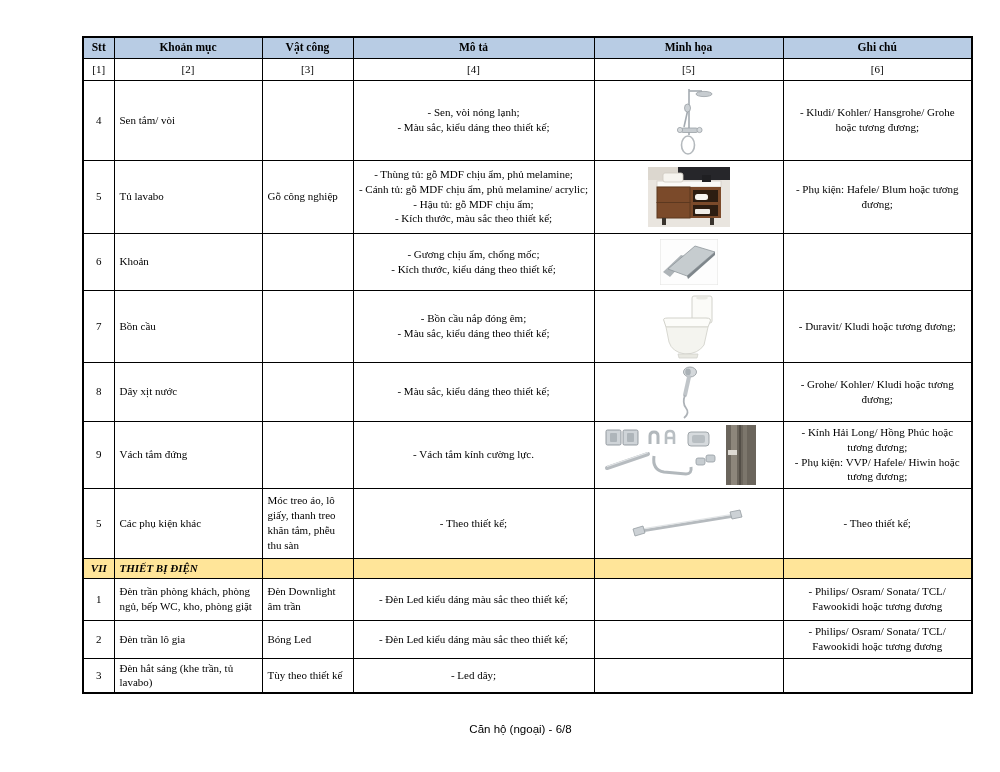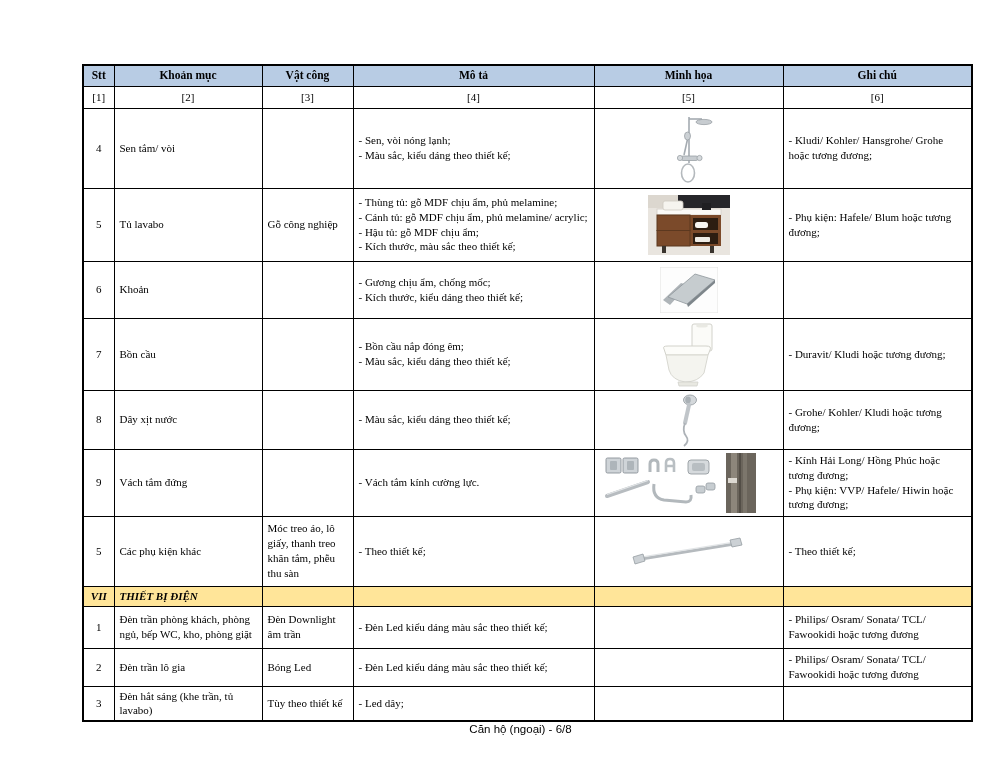--- a/index.html
+++ b/index.html
@@ -1,23 +1,23 @@
 <!DOCTYPE html>
 <html><head>
 <meta charset="utf-8">
 <style>
   html,body{margin:0;padding:0;background:#fff;}
   body{width:1000px;height:772px;position:relative;font-family:"Liberation Serif","DejaVu Serif",serif;color:#000;}
-  .sheet{position:absolute;left:82px;top:64px;}
+  .sheet{position:absolute;left:82px;top:36px;}
   table{border-collapse:collapse;table-layout:fixed;width:889px;border:2px solid #000;}
   td,th{border:1px solid #000;padding:2px 5px;vertical-align:middle;font-size:11px;line-height:1.35;overflow:hidden;}
   th{background:#b8cce4;font-weight:bold;text-align:center;font-size:11.5px;padding:2px 2px;}
   .idx td{text-align:center;height:17px;}
   .c-stt{text-align:center;}
-  .pre{white-space:pre-line;}
+  .pre{white-space:pre-line;text-align:center;}
   .c-ill{text-align:center;padding:2px;}
   .section-row td{background:#ffe599;font-weight:bold;font-style:italic;}
   .footer{position:absolute;left:76px;top:723px;width:889px;text-align:center;font-family:"Liberation Sans","DejaVu Sans",sans-serif;font-size:11.5px;}
   svg{display:block;margin:0 auto;}
   .photo{box-shadow:0 0 0 1px #e3e0da inset;}
 </style>
 </head>
 <body>
 
 <div class="sheet">

